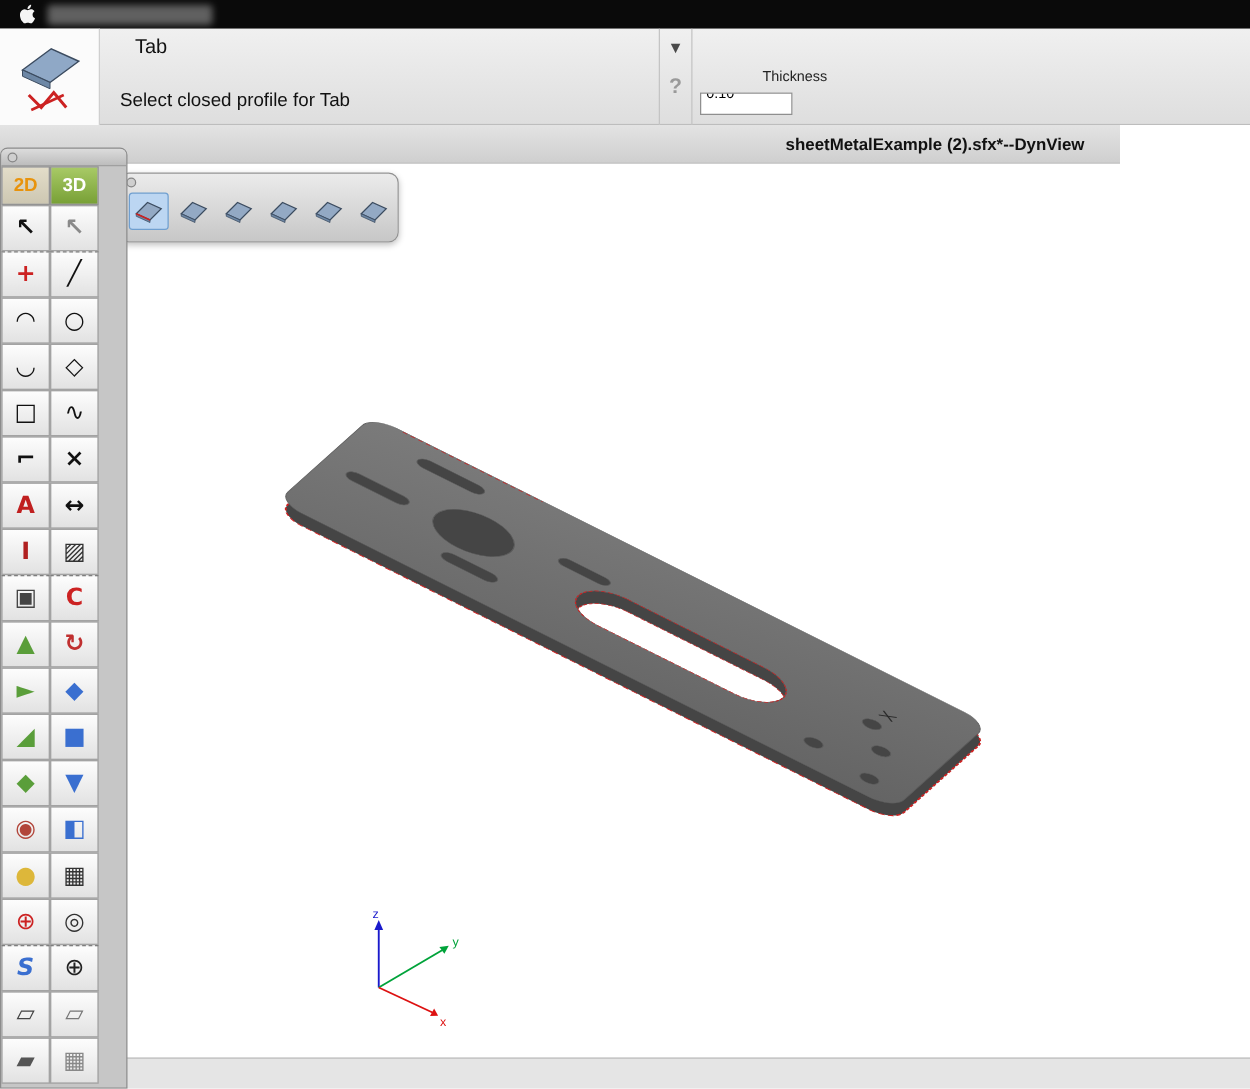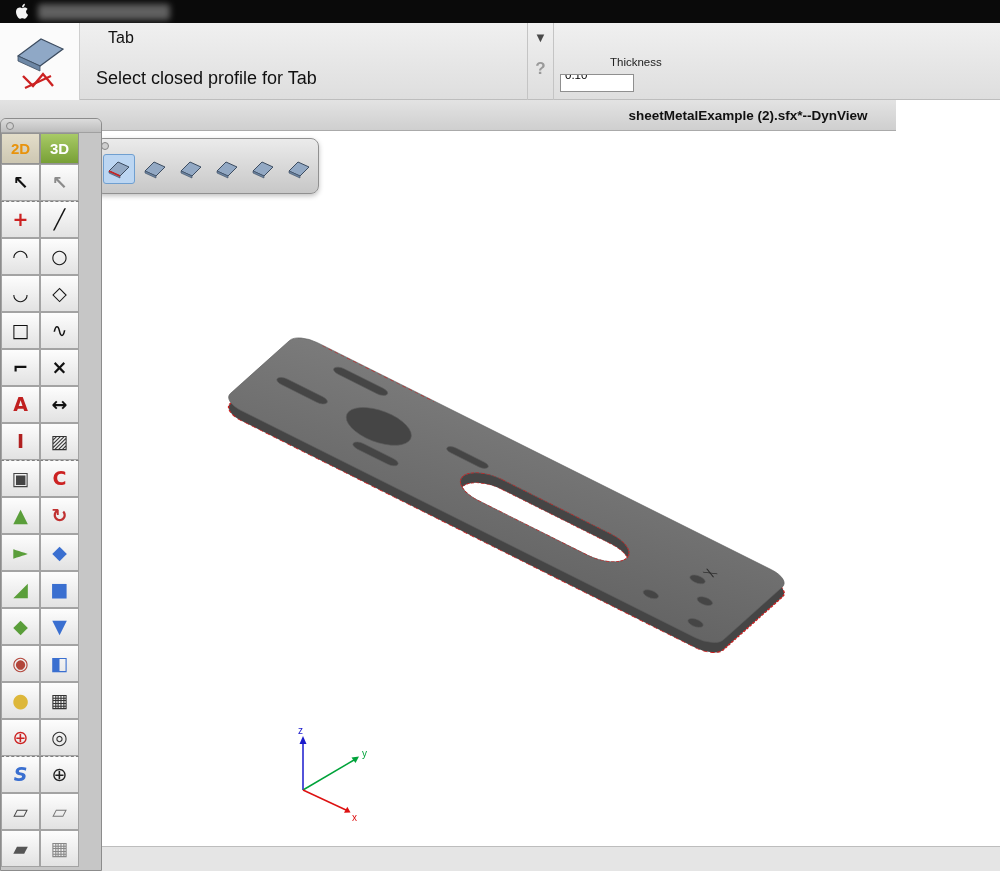--- a/index.html
+++ b/index.html
@@ -15,21 +15,21 @@
     border-radius:3px;filter:blur(3px);opacity:.75;}
   #menu-items{display:flex;margin-left:18px;gap:4px;}
   .menu-item{padding:3px 9px;white-space:nowrap;cursor:default;}
 
   
   #options-bar{left:0;top:23px;width:1000px;height:77px;
     background:linear-gradient(#f0f0f0,#dedede);border-bottom:1px solid #bdbdbd;}
   #tool-icon-box{left:0;top:0;width:80px;height:77px;background:#fbfbfb;
     border-right:1px solid #cfcfcf;display:flex;align-items:center;justify-content:center;}
   #tab-title{left:96px;top:6px;font-size:16px;font-weight:normal;color:#111;margin-left:12px;}
-  #prompt-text{left:96px;bottom:10px;font-size:18px;color:#111;margin-top:43px;}
+  #prompt-text{left:96px;bottom:10px;font-size:15px;color:#111;margin-top:43px;}
   #collapse-help-col{left:527px;top:0;width:27px;height:77px;border-left:1px solid #c4c4c4;
     border-right:1px solid #c4c4c4;display:flex;flex-direction:column;align-items:center;}
   #collapse-button{font-size:13px;color:#4a4a4a;margin-top:7px;cursor:default;}
   #help-button{font-size:17px;font-weight:bold;color:#9a9a9a;margin-top:14px;cursor:default;}
   #thickness-label{left:592px;top:33px;font-size:11.5px;color:#222;margin-left:18px;}
   #thickness-input{left:560px;top:51px;width:74px;height:18px;border:1px solid #8f8f8f;
     background:#fff;font-size:11.5px;padding:0 0 16px 4px;font-family:"Liberation Sans",sans-serif;}
 
   
   #doc-title-bar{left:0;top:100px;width:896px;height:31px;

